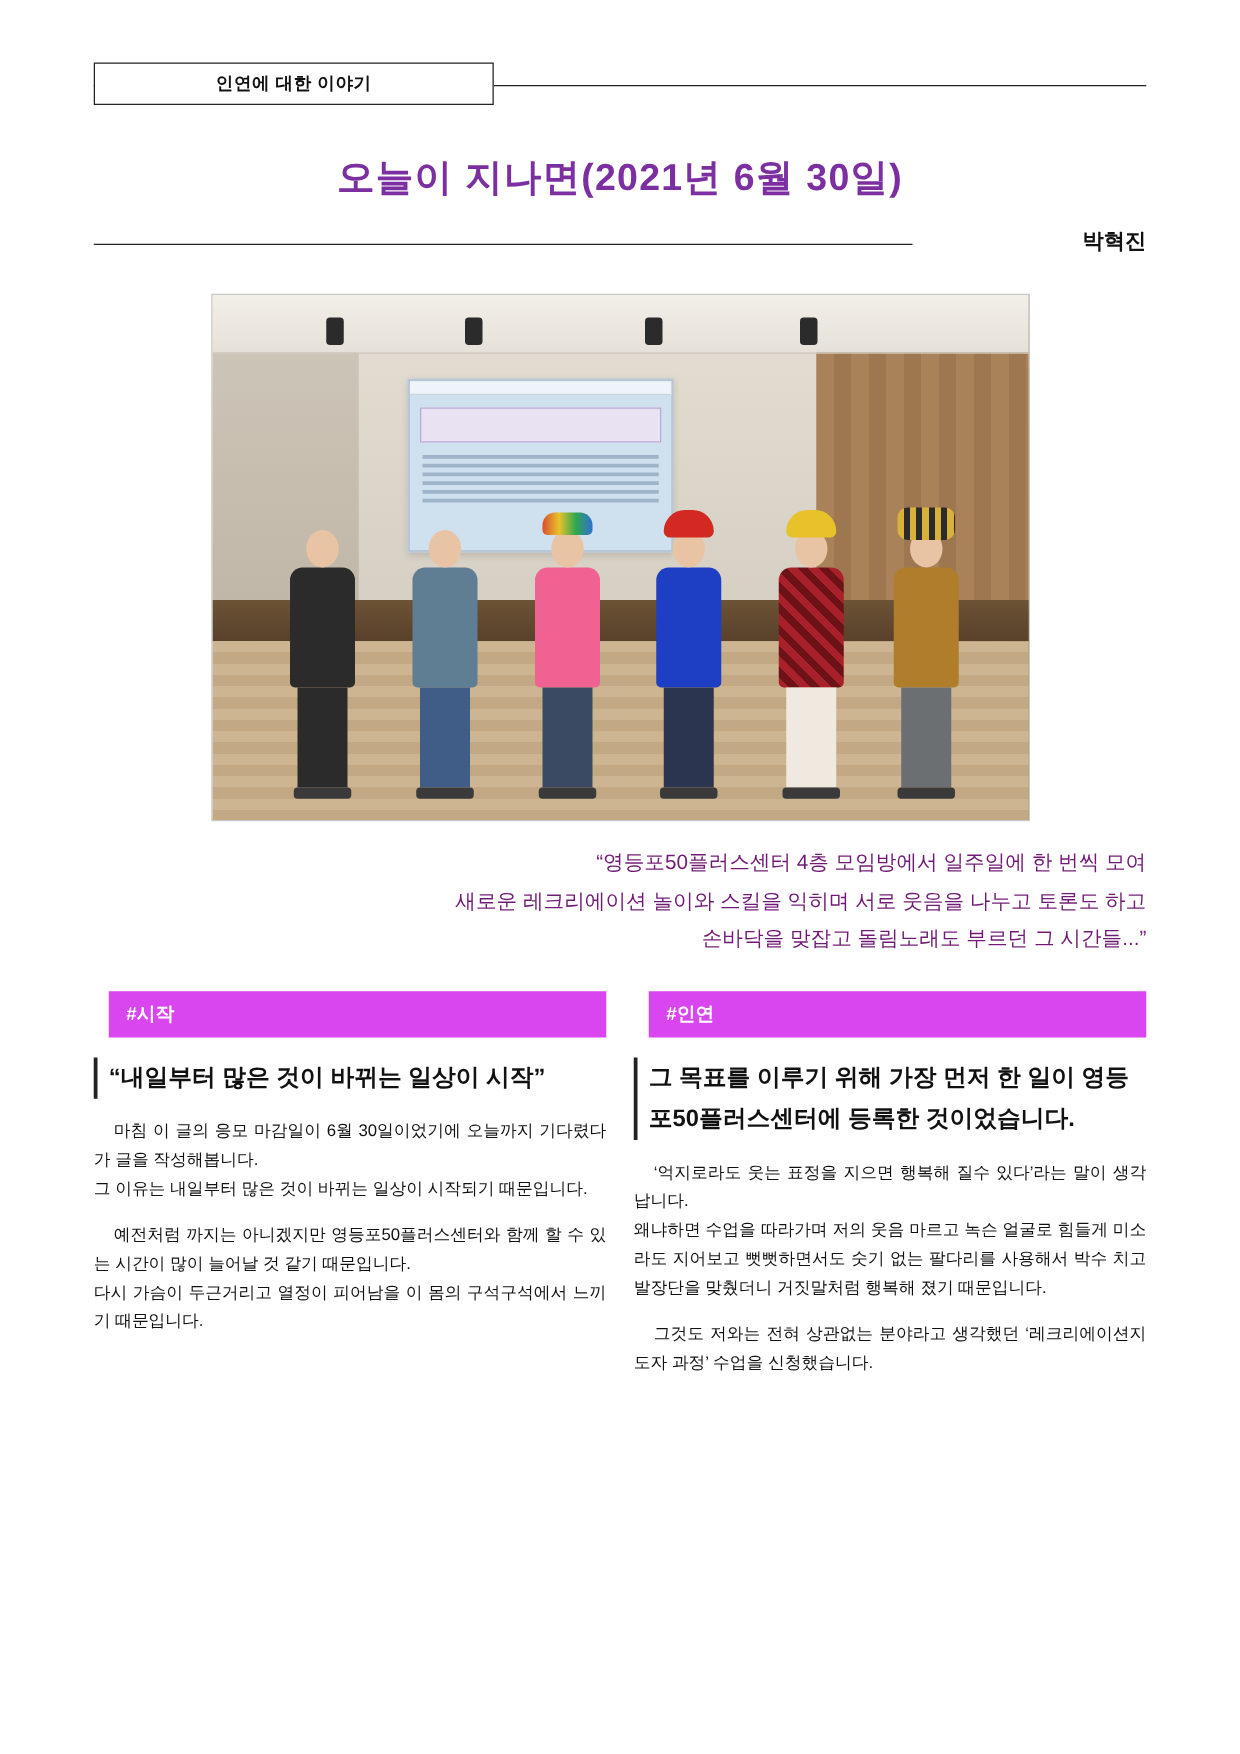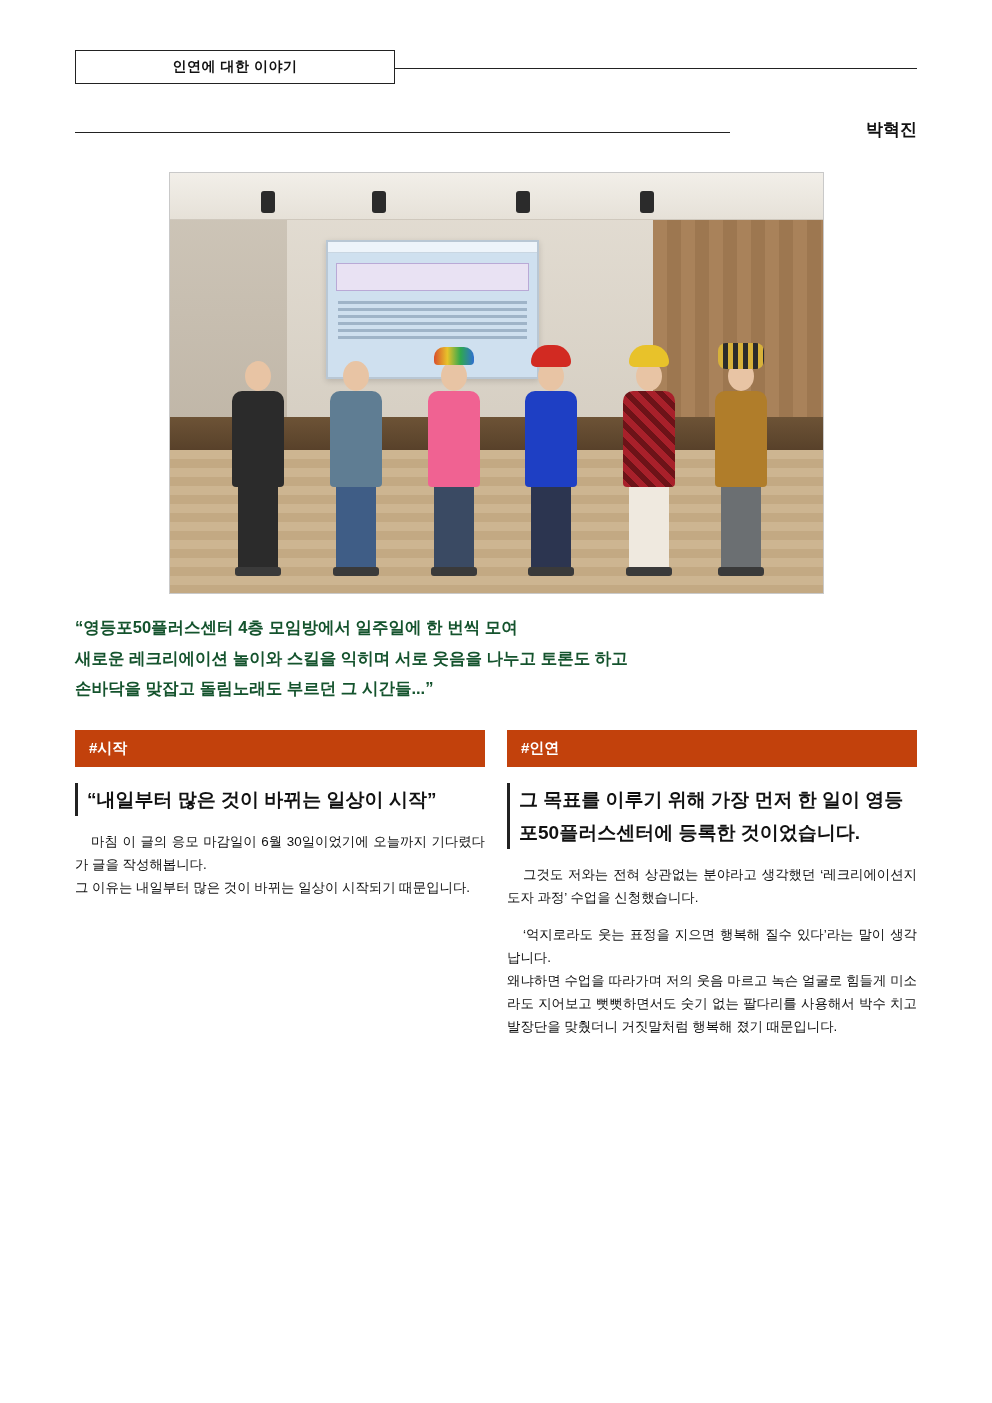--- a/index.html
+++ b/index.html
@@ -189,44 +189,45 @@
     width: 40px; height: 80px; margin: 0 auto;
     background: #3b4a63;
   }
   .person .shoes {
     width: 46px; height: 9px; margin: 0 auto; background: #3a3a3a; border-radius: 3px;
   }
 
   
   .caption {
     margin-top: 18px;
-    text-align: left;
+    text-align: right;
     font-size: 16.5px;
     line-height: 1.85;
-    font-weight: bold;
-    color: #14532d;
+    font-weight: normal;
+    color: #701a75;
   }
 
   
   .columns {
     display: flex;
     gap: 22px;
     margin-top: 26px;
   }
   .col {
     flex: 1 1 0;
     min-width: 0;
   }
   .col-head {
-    background: #c2410c;
+    background: #d946ef;
     color: #ffffff;
     font-size: 15px;
     font-weight: bold;
     padding: 9px 14px;
     box-sizing: border-box;
+    margin-left: 12px;
   }
   .lead {
     margin-top: 16px;
     font-size: 19px;
     font-weight: bold;
     line-height: 1.75;
     color: #111;
     border-left: 3px solid #222;
     padding-left: 9px;
   }
@@ -245,20 +246,21 @@
 
 <div class="page">
 
   <div class="header-row">
     <div class="header-rule"></div>
     <div class="header-tag">
       <span>인연에 대한 이야기</span>
     </div>
   </div>
 
+  <div class="doc-title">오늘이 지나면(2021년 6월 30일)</div>
 
   <div class="author-row">
     <div class="author-rule"></div>
     <div class="author-name">박혁진</div>
   </div>
 
   <div class="photo-wrap">
     <div class="photo">
       <div class="wall"></div>
       <div class="wall-left"></div>
@@ -334,25 +336,27 @@
 새로운 레크리에이션 놀이와 스킬을 익히며 서로 웃음을 나누고 토론도 하고
 손바닥을 맞잡고 돌림노래도 부르던 그 시간들...”</div>
 
   <div class="columns">
 
     <div class="col">
       <div class="col-head">#시작</div>
       <div class="lead">“내일부터 많은 것이 바뀌는 일상이 시작”</div>
       <div class="para">마침 이 글의 응모 마감일이 6월 30일이었기에 오늘까지 기다렸다가 글을 작성해봅니다.
 그 이유는 내일부터 많은 것이 바뀌는 일상이 시작되기 때문입니다.</div>
+      <div class="para">예전처럼 까지는 아니겠지만 영등포50플러스센터와 함께 할 수 있는 시간이 많이 늘어날 것 같기 때문입니다.
+다시 가슴이 두근거리고 열정이 피어남을 이 몸의 구석구석에서 느끼기 때문입니다.</div>
     </div>
 
     <div class="col">
       <div class="col-head">#인연</div>
       <div class="lead">그 목표를 이루기 위해 가장 먼저 한 일이 영등포50플러스센터에 등록한 것이었습니다.</div>
-      <div class="para">그것도 저와는 전혀 상관없는 분야라고 생각했던 ‘레크리에이션지도자 과정’ 수업을 신청했습니다.</div>
       <div class="para">‘억지로라도 웃는 표정을 지으면 행복해 질수 있다’라는 말이 생각납니다.
 왜냐하면 수업을 따라가며 저의 웃음 마르고 녹슨 얼굴로 힘들게 미소라도 지어보고 뻣뻣하면서도 숫기 없는 팔다리를 사용해서 박수 치고 발장단을 맞췄더니 거짓말처럼 행복해 졌기 때문입니다.</div>
+      <div class="para">그것도 저와는 전혀 상관없는 분야라고 생각했던 ‘레크리에이션지도자 과정’ 수업을 신청했습니다.</div>
     </div>
 
   </div>
 
 </div>
 
 </body></html>

